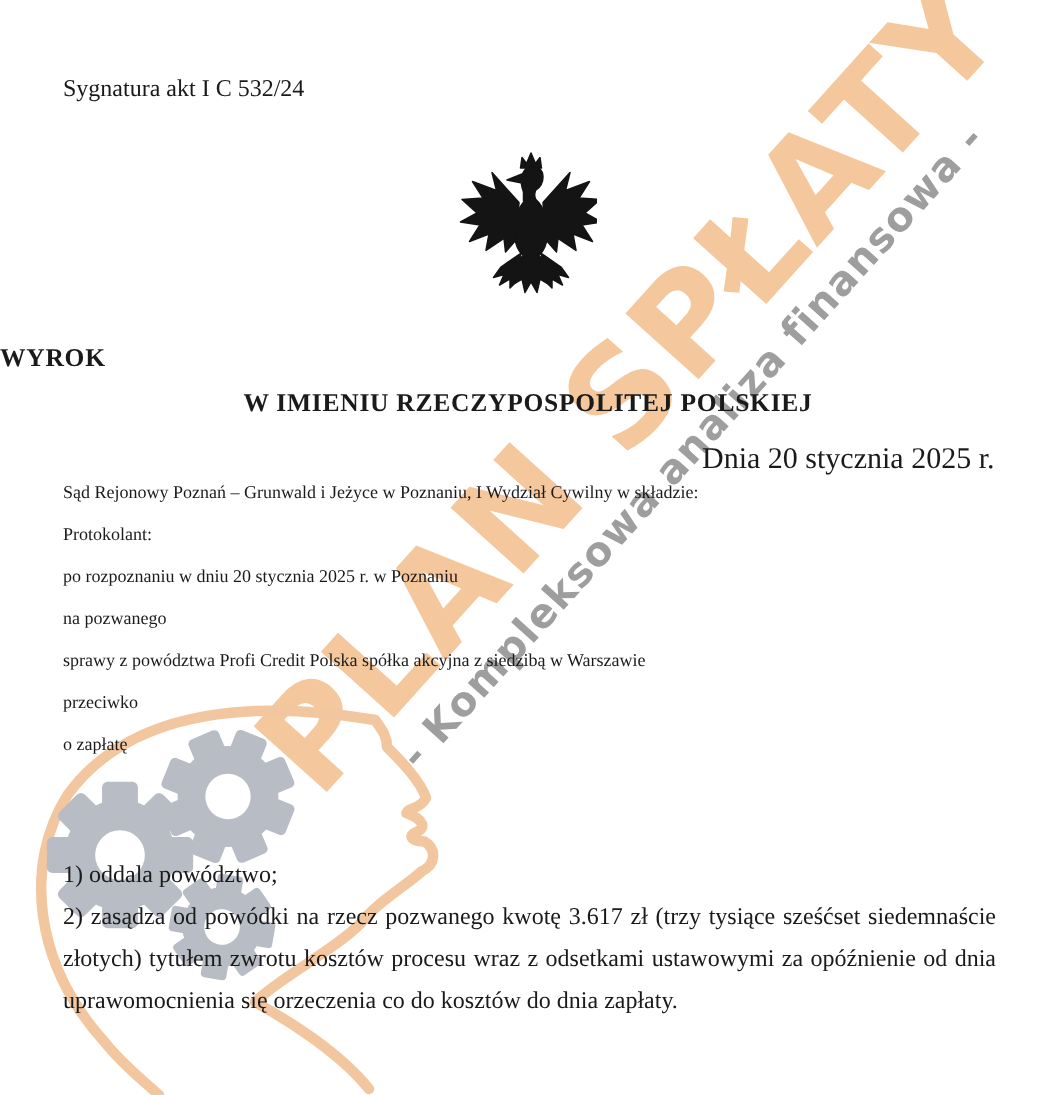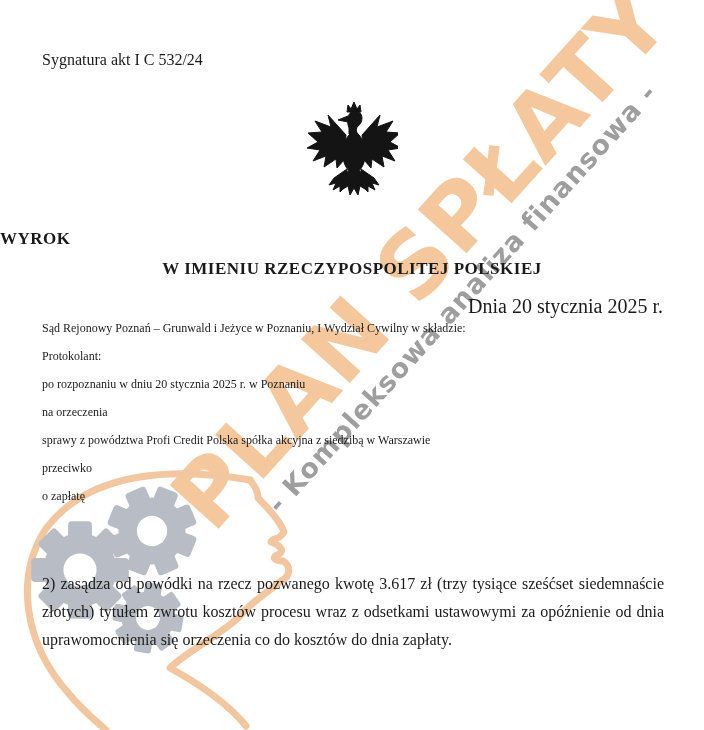--- a/index.html
+++ b/index.html
@@ -114,24 +114,25 @@
     </svg>
 
     <div class="title">WYROK</div>
     <div class="subtitle">W IMIENIU RZECZYPOSPOLITEJ POLSKIEJ</div>
     <div class="date-line">Dnia 20 stycznia 2025 r.</div>
 
     <div class="intro">
       <div class="line">Sąd Rejonowy Poznań – Grunwald i Jeżyce w Poznaniu, I Wydział Cywilny w składzie:</div>
       <div class="line">Protokolant:</div>
       <div class="line">po rozpoznaniu w dniu 20 stycznia 2025 r. w Poznaniu</div>
-      <div class="line">na orzeczenia</div>
+      <div class="line">na pozwanego</div>
       <div class="line">sprawy z powództwa Profi Credit Polska spółka akcyjna z siedzibą w Warszawie</div>
       <div class="line">przeciwko</div>
       <div class="line">o zapłatę</div>
     </div>
 
     <div class="rulings">
+      <div class="line">1) oddala powództwo;</div>
       <p class="ruling-par">2) zasądza od powódki na rzecz pozwanego kwotę 3.617 zł (trzy tysiące sześćset siedemnaście złotych) tytułem zwrotu kosztów procesu wraz z odsetkami ustawowymi za opóźnienie od dnia uprawomocnienia się orzeczenia co do kosztów do dnia zapłaty.</p>
     </div>
 
   </div>
 </div>
 
 </body></html>

